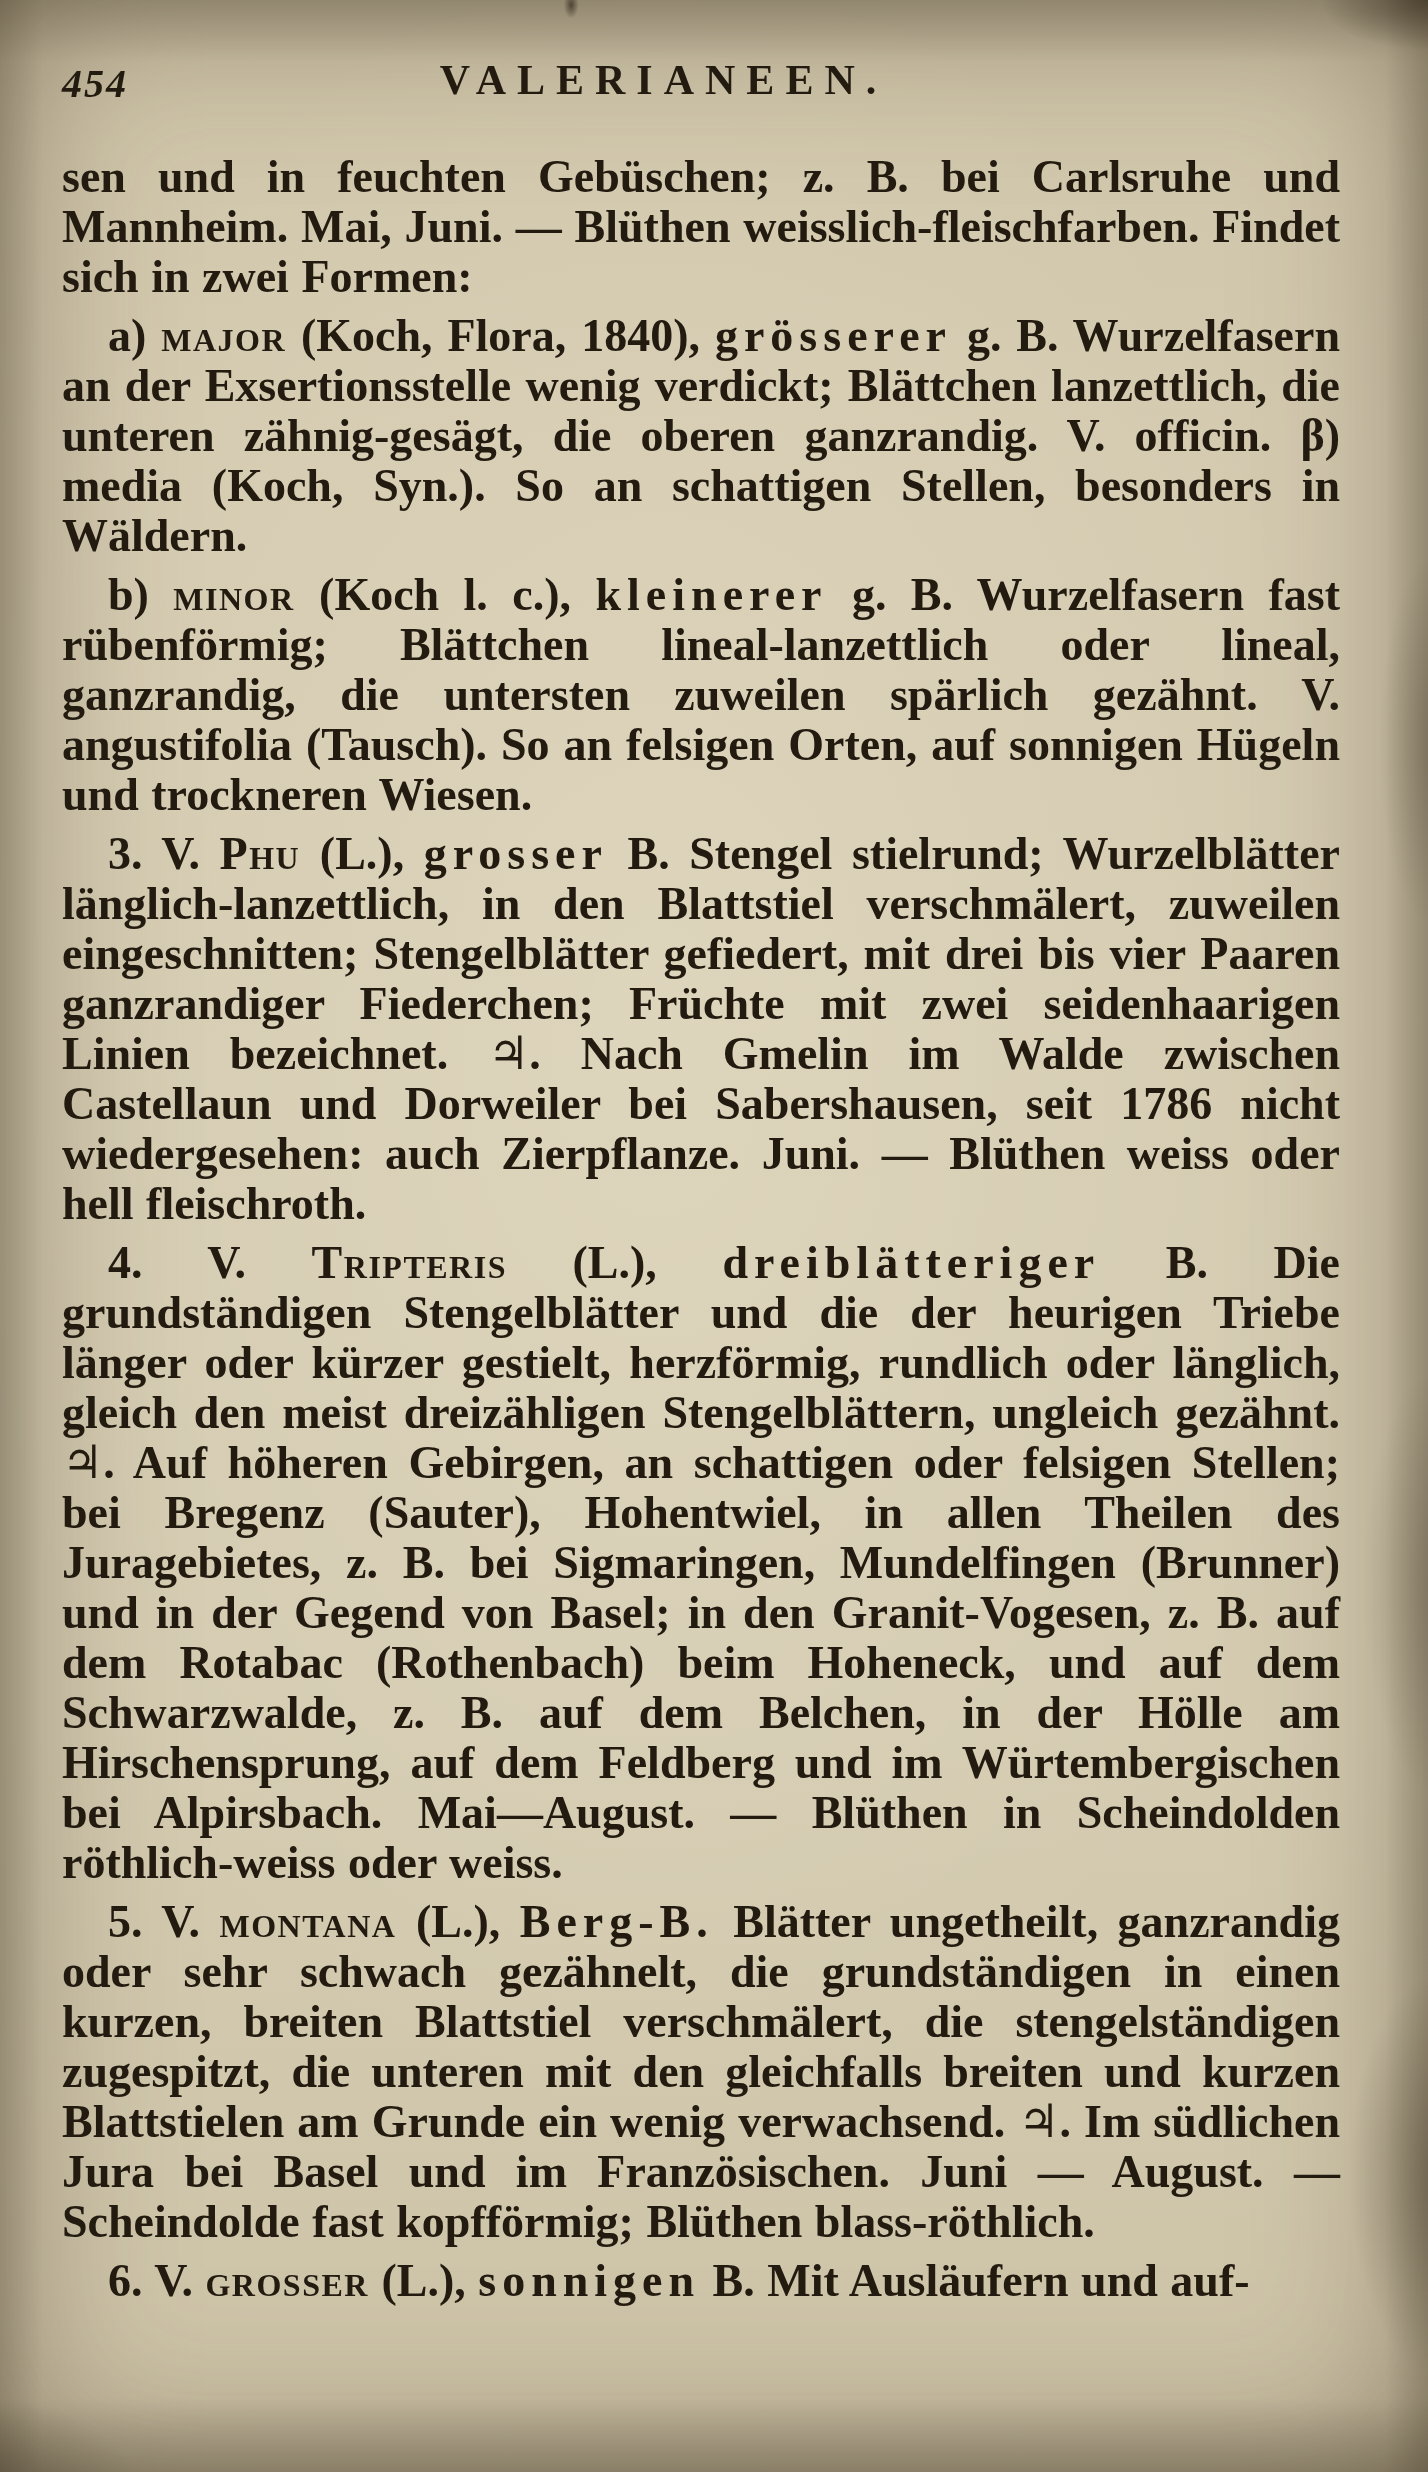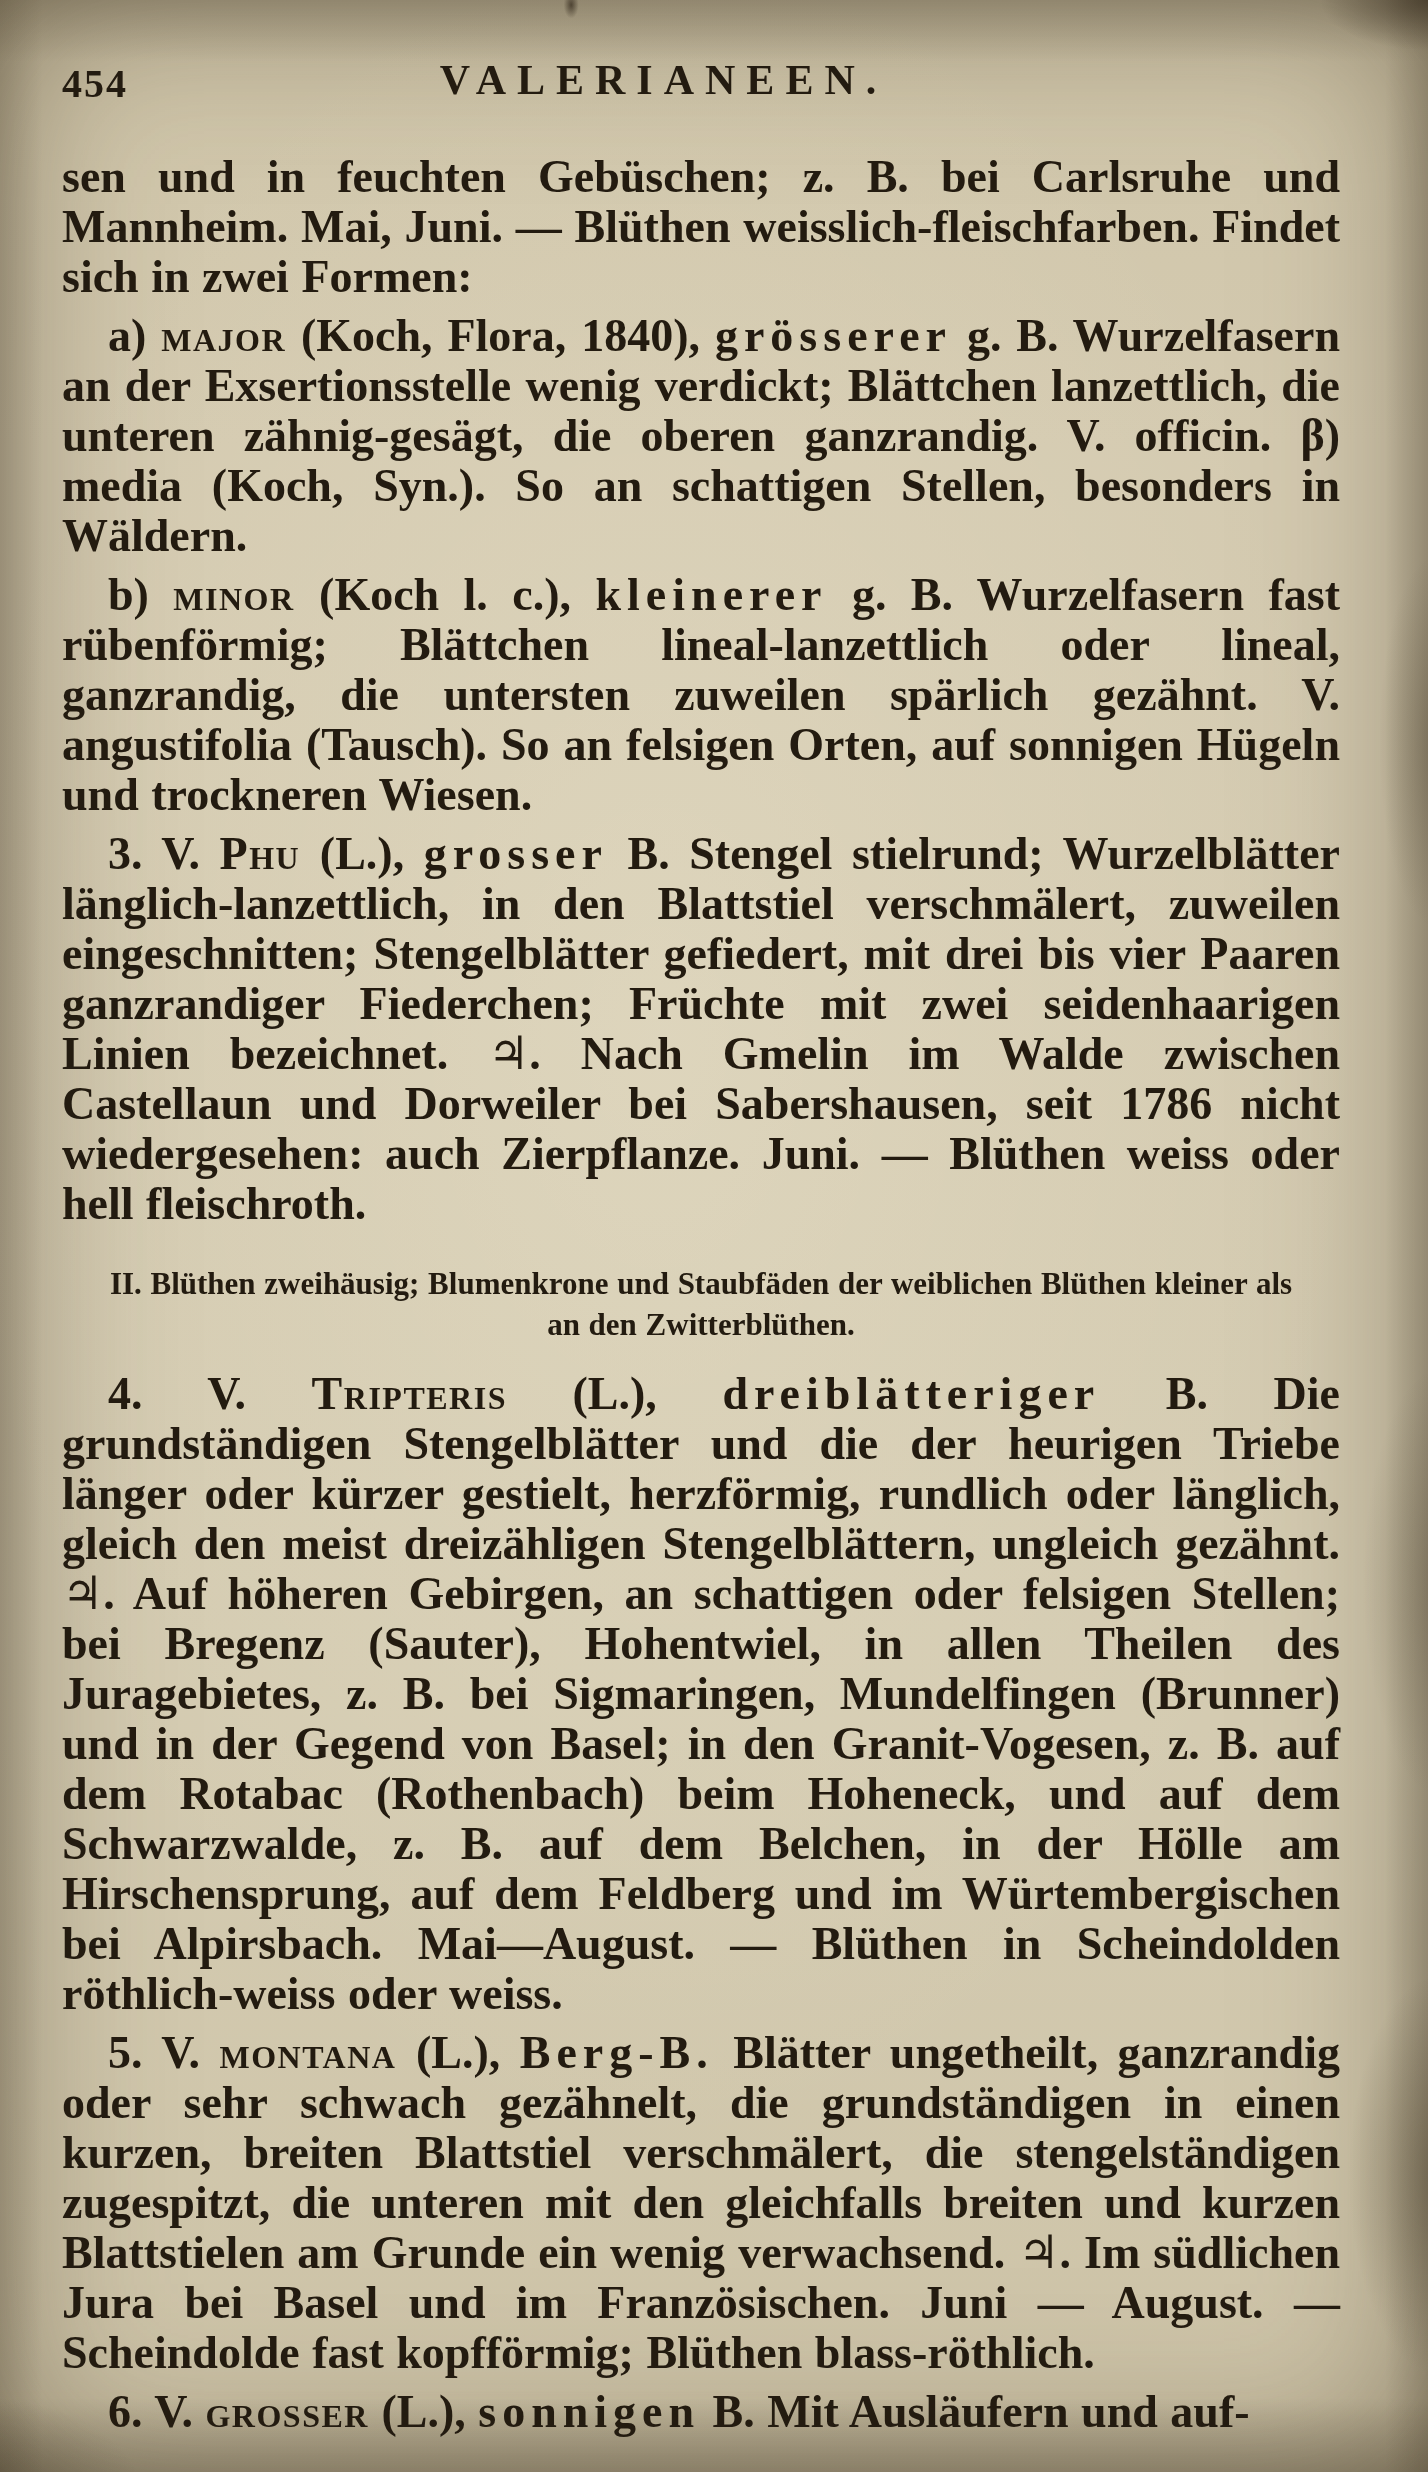--- a/index.html
+++ b/index.html
@@ -46,20 +46,21 @@
     height: 62px;
     margin-bottom: 34px;
   }
   .page-number {
     position: absolute;
     left: 0;
     top: 4px;
     font-size: 40px;
     font-weight: bold;
     letter-spacing: 2px;
+    font-style: italic;
   }
   .running-title {
     position: absolute;
     left: 0;
     right: 75px;
     top: 0;
     text-align: center;
     font-size: 42px;
     font-weight: bold;
     letter-spacing: 11px;
@@ -99,18 +100,17 @@
 <div class="page">
   <header class="page-header">
     <span class="page-number">454</span>
     <span class="running-title">VALERIANEEN.</span>
   </header>
   <main class="text-block" id="content">
       <p class="para noindent"><span>sen und in feuchten Gebüschen; z. B. bei Carlsruhe und Mannheim. Mai, Juni. — Blüthen weisslich-fleischfarben. Findet sich in zwei Formen:</span></p>
       <p class="para indent"><span>a) </span><span class="sc">major</span><span> (</span><span class="it">Koch</span><span>, Flora, 1840), </span><span class="sp">grösserer</span><span> g. B. Wurzelfasern an der Exsertionsstelle wenig verdickt; Blättchen lanzettlich, die unteren zähnig-gesägt, die oberen ganzrandig. V. officin. β) media (</span><span class="it">Koch</span><span>, Syn.). So an schattigen Stellen, besonders in Wäldern.</span></p>
       <p class="para indent"><span>b) </span><span class="sc">minor</span><span> (</span><span class="it">Koch</span><span> l. c.), </span><span class="sp">kleinerer</span><span> g. B. Wurzelfasern fast rübenförmig; Blättchen lineal-lanzettlich oder lineal, ganzrandig, die untersten zuweilen spärlich gezähnt. V. angustifolia (</span><span class="it">Tausch</span><span>). So an felsigen Orten, auf sonnigen Hügeln und trockneren Wiesen.</span></p>
       <p class="para indent"><span>3. V. </span><span class="sc">Phu</span><span> (</span><span class="it">L.</span><span>), </span><span class="sp">grosser</span><span> B. Stengel stielrund; Wurzelblätter länglich-lanzettlich, in den Blattstiel verschmälert, zuweilen eingeschnitten; Stengelblätter gefiedert, mit drei bis vier Paaren ganzrandiger Fiederchen; Früchte mit zwei seidenhaarigen Linien bezeichnet. ♃. Nach </span><span class="it">Gmelin</span><span> im Walde zwischen Castellaun und Dorweiler bei Sabershausen, seit 1786 nicht wiedergesehen: auch Zierpflanze. Juni. — Blüthen weiss oder hell fleischroth.</span></p>
-      <p class="para note"><span>II. Blüthen zweihäusig; Blumenkrone und Staubfäden der weiblichen Blüthen kleiner als an den Zwitterblüthen.</span></p>
       <p class="para indent"><span>4. V. </span><span class="sc">Tripteris</span><span> (</span><span class="it">L.</span><span>), </span><span class="sp">dreiblätteriger</span><span> B. Die grundständigen Stengelblätter und die der heurigen Triebe länger oder kürzer gestielt, herzförmig, rundlich oder länglich, gleich den meist dreizähligen Stengelblättern, ungleich gezähnt. ♃. Auf höheren Gebirgen, an schattigen oder felsigen Stellen; bei Bregenz (</span><span class="it">Sauter</span><span>), Hohentwiel, in allen Theilen des Juragebietes, z. B. bei Sigmaringen, Mundelfingen (</span><span class="it">Brunner</span><span>) und in der Gegend von Basel; in den Granit-Vogesen, z. B. auf dem Rotabac (</span><span class="it">Rothenbach</span><span>) beim Hoheneck, und auf dem Schwarzwalde, z. B. auf dem Belchen, in der Hölle am Hirschensprung, auf dem Feldberg und im Würtembergischen bei Alpirsbach. Mai—August. — Blüthen in Scheindolden röthlich-weiss oder weiss.</span></p>
       <p class="para indent"><span>5. V. </span><span class="sc">montana</span><span> (</span><span class="it">L.</span><span>), </span><span class="sp">Berg-B.</span><span> Blätter ungetheilt, ganzrandig oder sehr schwach gezähnelt, die grundständigen in einen kurzen, breiten Blattstiel verschmälert, die stengelständigen zugespitzt, die unteren mit den gleichfalls breiten und kurzen Blattstielen am Grunde ein wenig verwachsend. ♃. Im südlichen Jura bei Basel und im Französischen. Juni — August. — Scheindolde fast kopfförmig; Blüthen blass-röthlich.</span></p>
       <p class="para indent"><span>6. V. </span><span class="sc">grosser</span><span> (</span><span class="it">L.</span><span>), </span><span class="sp">sonnigen</span><span> B. Mit Ausläufern und auf-</span></p>
     </main>
 </div>
 
 </body></html>

